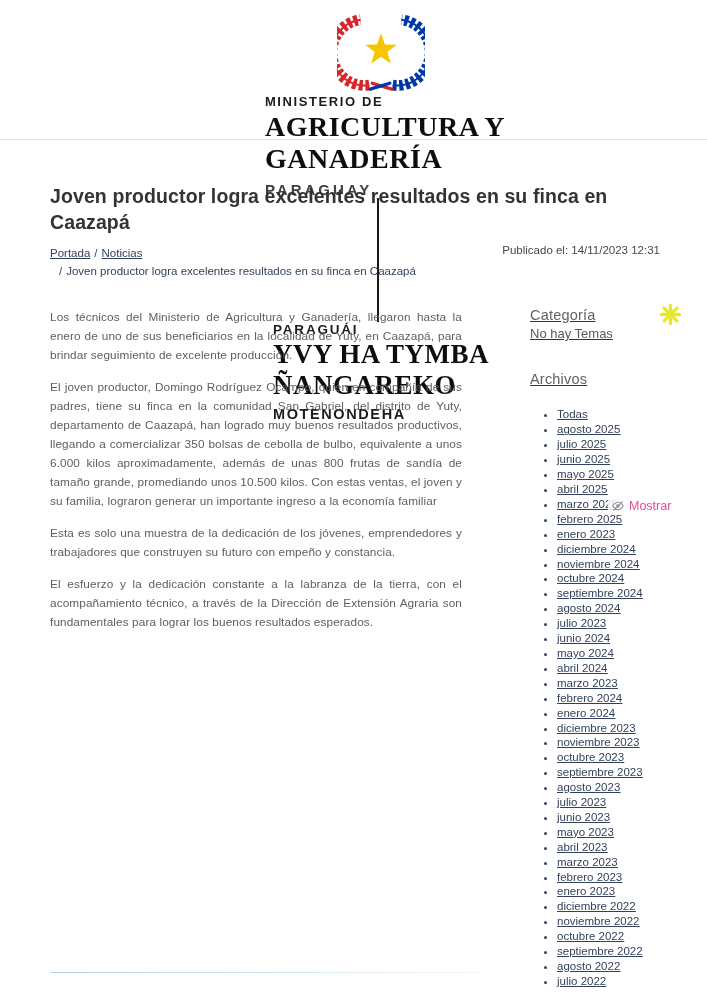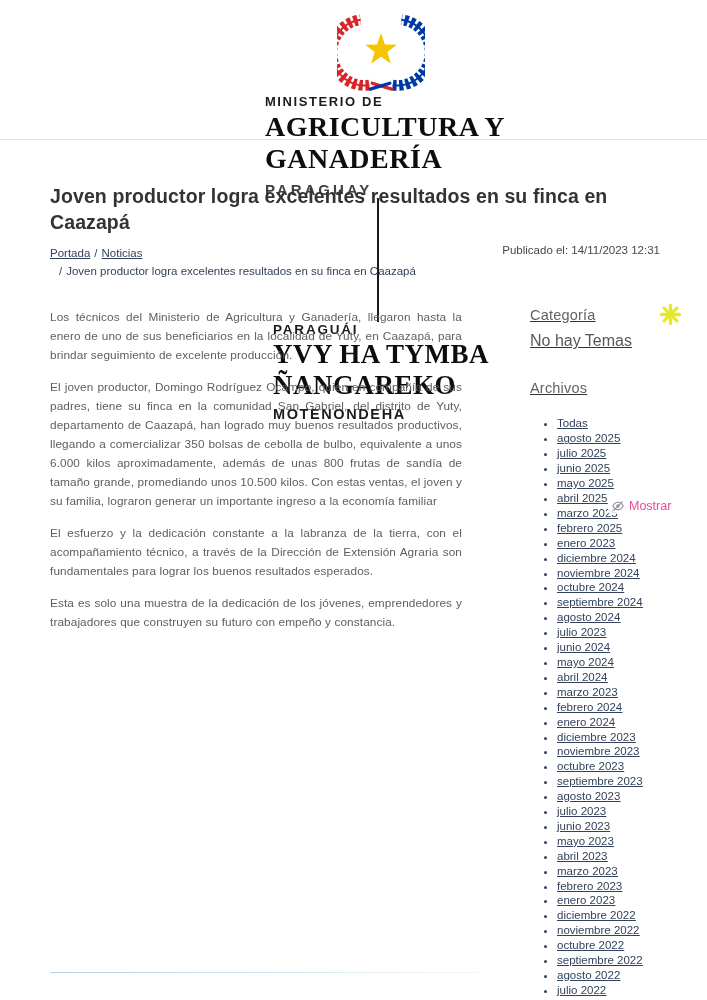--- a/index.html
+++ b/index.html
@@ -61,21 +61,21 @@
   .article-body { width:412px; margin-top:28px; }
   .article-body p {
     font-size:11.8px; line-height:19px; color:#5a5f63; text-align:justify;
     margin-bottom:13px; letter-spacing:0.1px;
   }
 
   
   .sidebar { flex:1; margin-left:68px; margin-top:23px;text-decoration:underline; }
   .cat-row { display:flex; justify-content:space-between; align-items:center; }
   .side-heading { font-size:14.5px; color:#5f6368; font-weight:400; letter-spacing:0.2px; }
-  .cat-empty { font-size:16px; color:#55595e; margin-top:6px; }
+  .cat-empty { font-size:13px; color:#55595e; }
   .archives-heading { margin-top:30px; }
   .archives-list {
     margin-top:20px; padding-left:27px; list-style:disc;
   }
   .archives-list li {
     font-size:11.5px; line-height:14.9px; color:#33425b;
   }
   .archives-list a { color:#33425b; text-decoration:underline; cursor:pointer; }
 
   
@@ -140,22 +140,22 @@
       </div>
       <div class="published">Publicado el: 14/11/2023 12:31</div>
     </div>
   </div>
 
   <div class="columns">
 
     <div class="article-body">
       <p>Los técnicos del Ministerio de Agricultura y Ganadería, llegaron hasta la enero de uno de sus beneficiarios en la localidad de Yuty, en Caazapá, para brindar seguimiento de excelente producción.</p>
       <p>El joven productor, Domingo Rodríguez Ocampo, quien en compañía de sus padres, tiene su finca en la comunidad San Gabriel, del distrito de Yuty, departamento de Caazapá, han logrado muy buenos resultados productivos, llegando a comercializar 350 bolsas de cebolla de bulbo, equivalente a unos 6.000 kilos aproximadamente, además de unas 800 frutas de sandía de tamaño grande, promediando unos 10.500 kilos. Con estas ventas, el joven y su familia, lograron generar un importante ingreso a la economía familiar</p>
+      <p>Esta es solo una muestra de la dedicación de los jóvenes, emprendedores y trabajadores que construyen su futuro con empeño y constancia.</p>
       <p>El esfuerzo y la dedicación constante a la labranza de la tierra, con el acompañamiento técnico, a través de la Dirección de Extensión Agraria son fundamentales para lograr los buenos resultados esperados.</p>
-      <p>Esta es solo una muestra de la dedicación de los jóvenes, emprendedores y trabajadores que construyen su futuro con empeño y constancia.</p>
     </div>
 
     <aside class="sidebar">
       <div class="cat-row">
         <div class="side-heading">Categoría</div>
         <svg width="23" height="23" viewBox="0 0 24 24">
           <g stroke="#e4e92d" stroke-width="3.4" stroke-linecap="round">
             <line x1="12" y1="2.5" x2="12" y2="21.5"></line>
             <line x1="2.5" y1="12" x2="21.5" y2="12"></line>
             <line x1="5.3" y1="5.3" x2="18.7" y2="18.7"></line>

